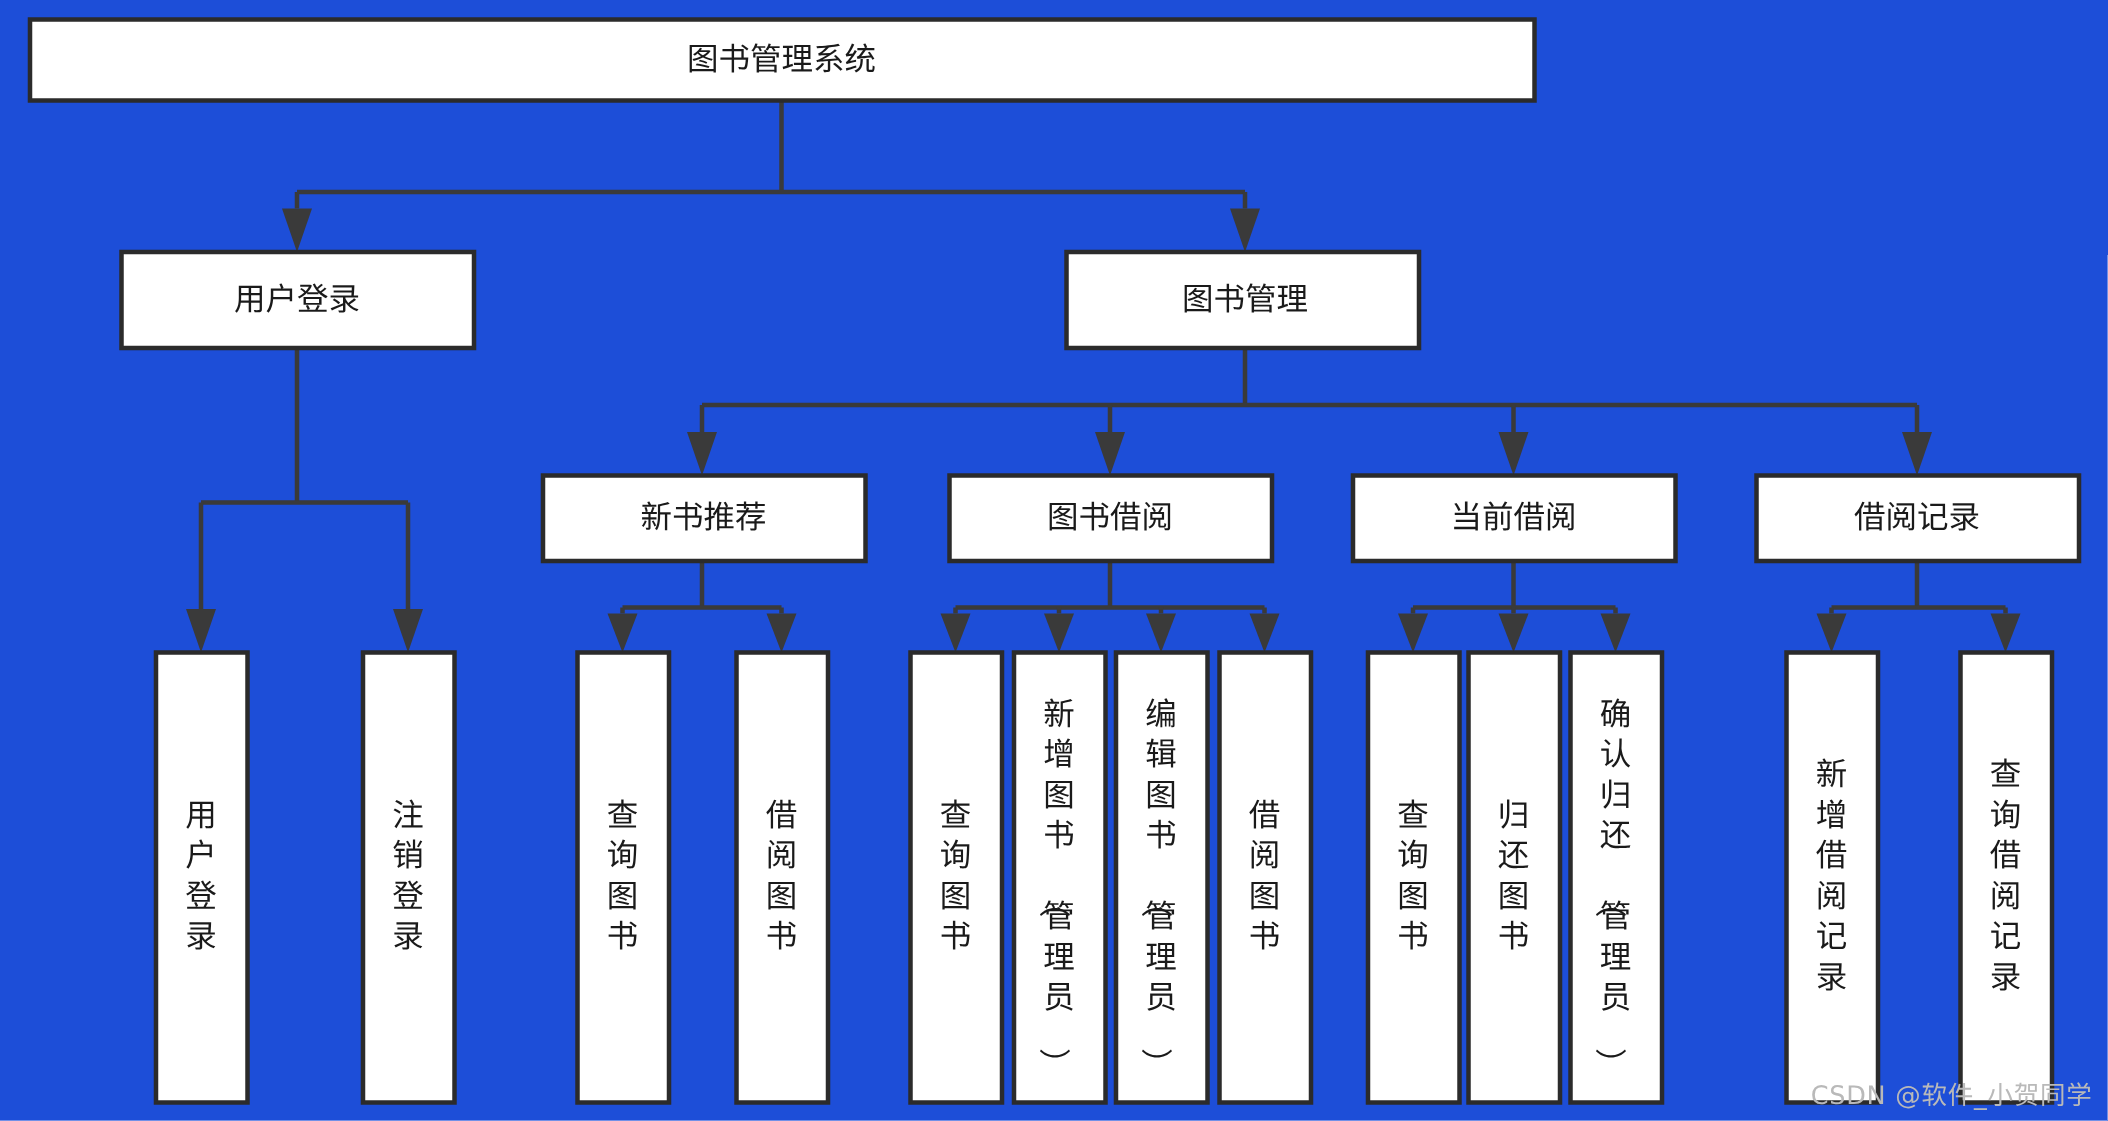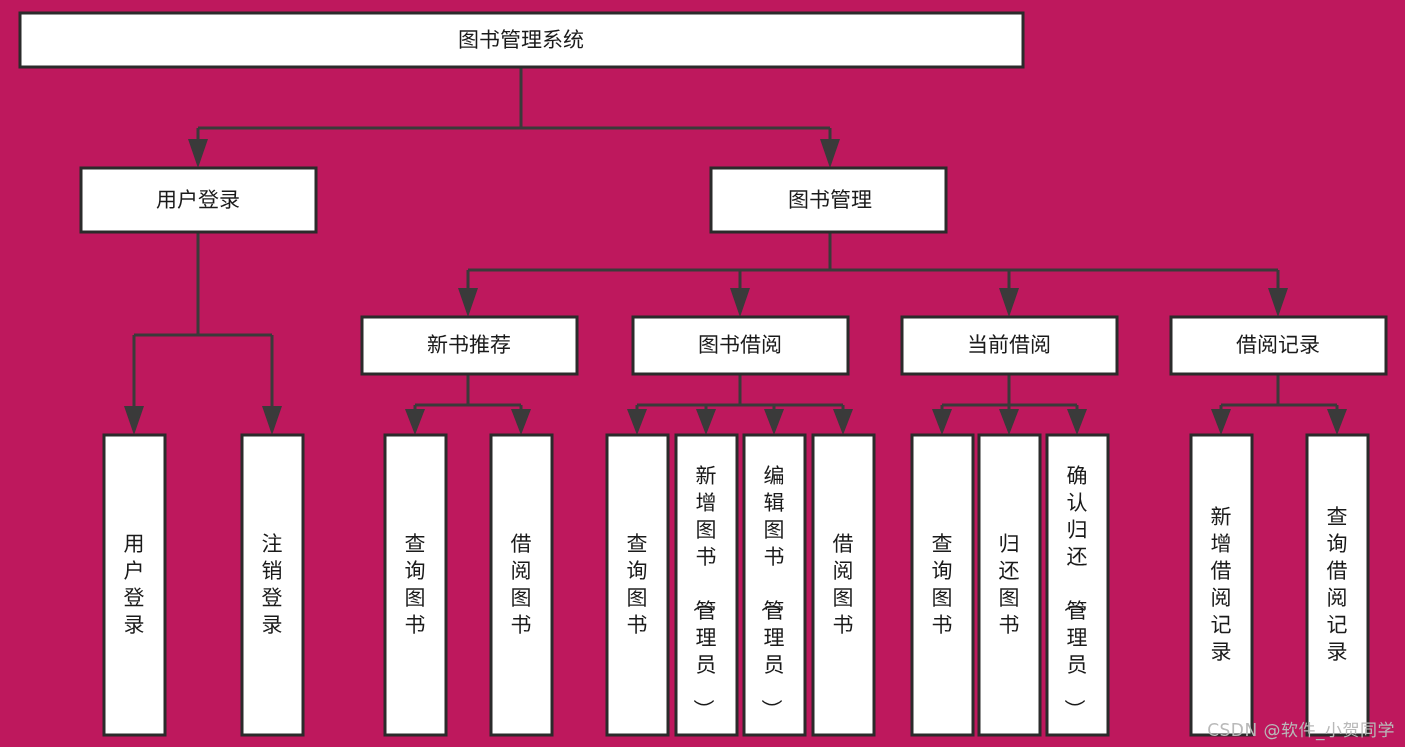--- a/index.html
+++ b/index.html
@@ -11,21 +11,21 @@
   body {
     width: 1405px;
     height: 747px;
     overflow: hidden;
     font-family: "DejaVu Sans", "Liberation Sans", sans-serif;
   }
   #diagram-root {
     position: relative;
     width: 1405px;
     height: 747px;
-    background: #be185d;
+    background: #1d4ed8;
   }
   svg.diagram-canvas {
     position: absolute;
     top: 0;
     left: 0;
     width: 1405px;
     height: 747px;
     display: block;
   }
   .node-box {

